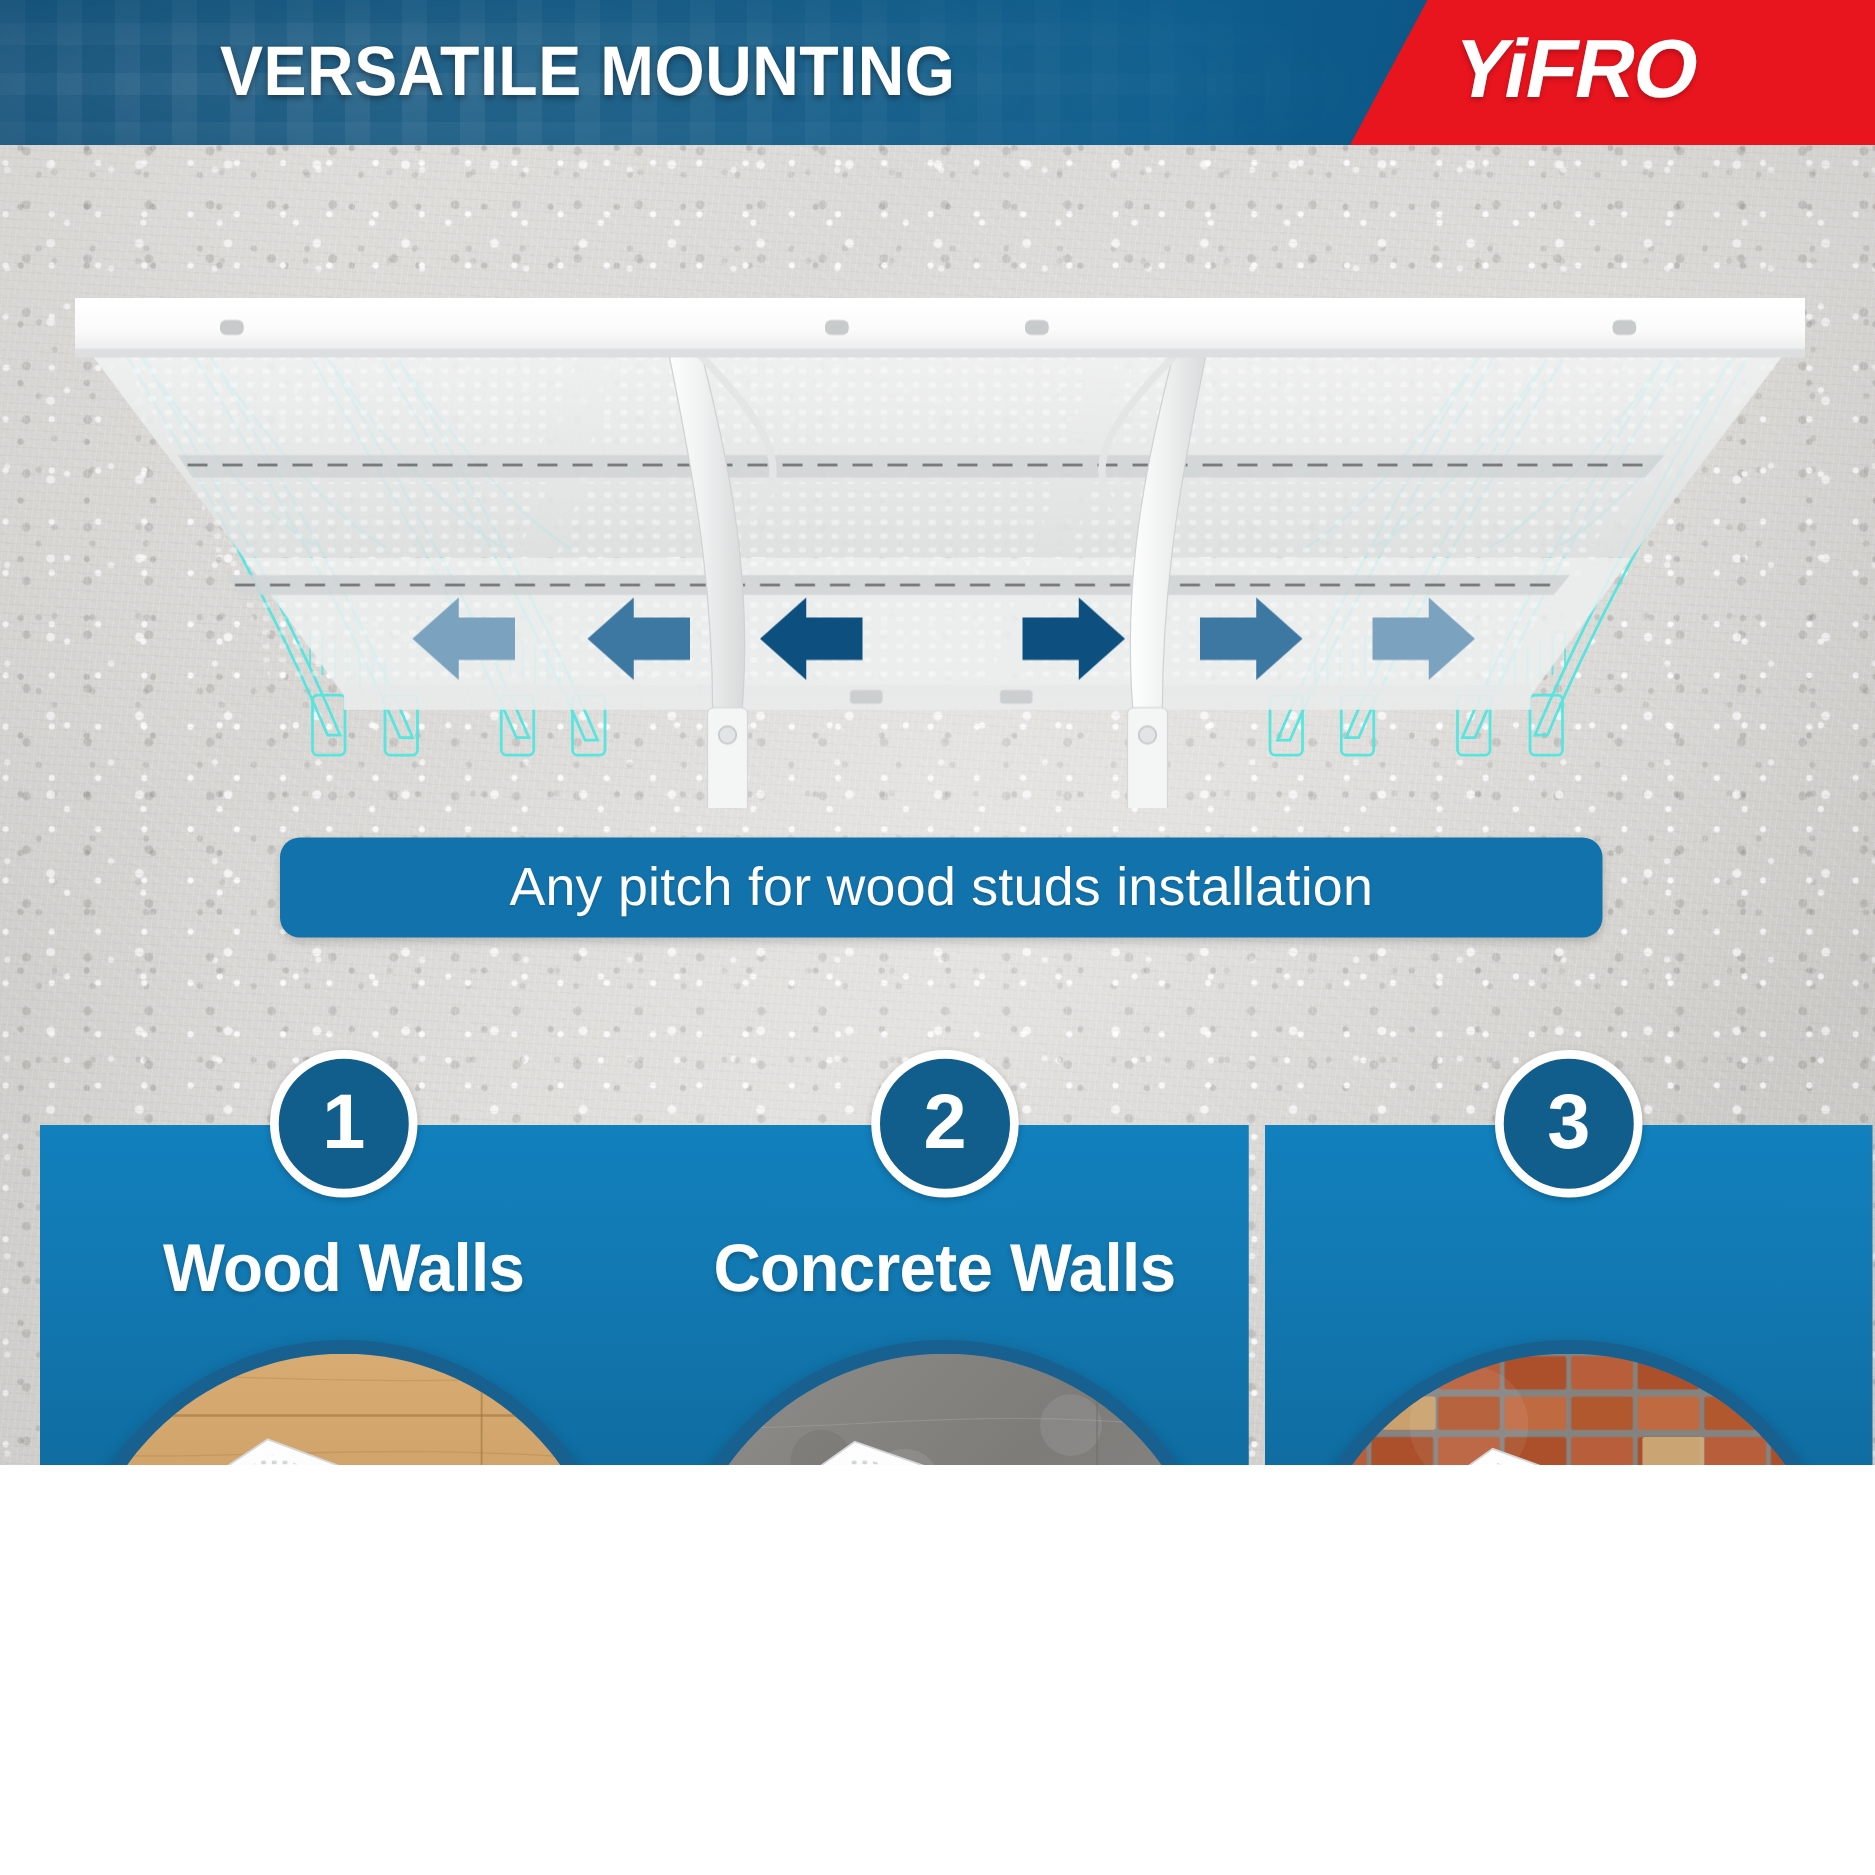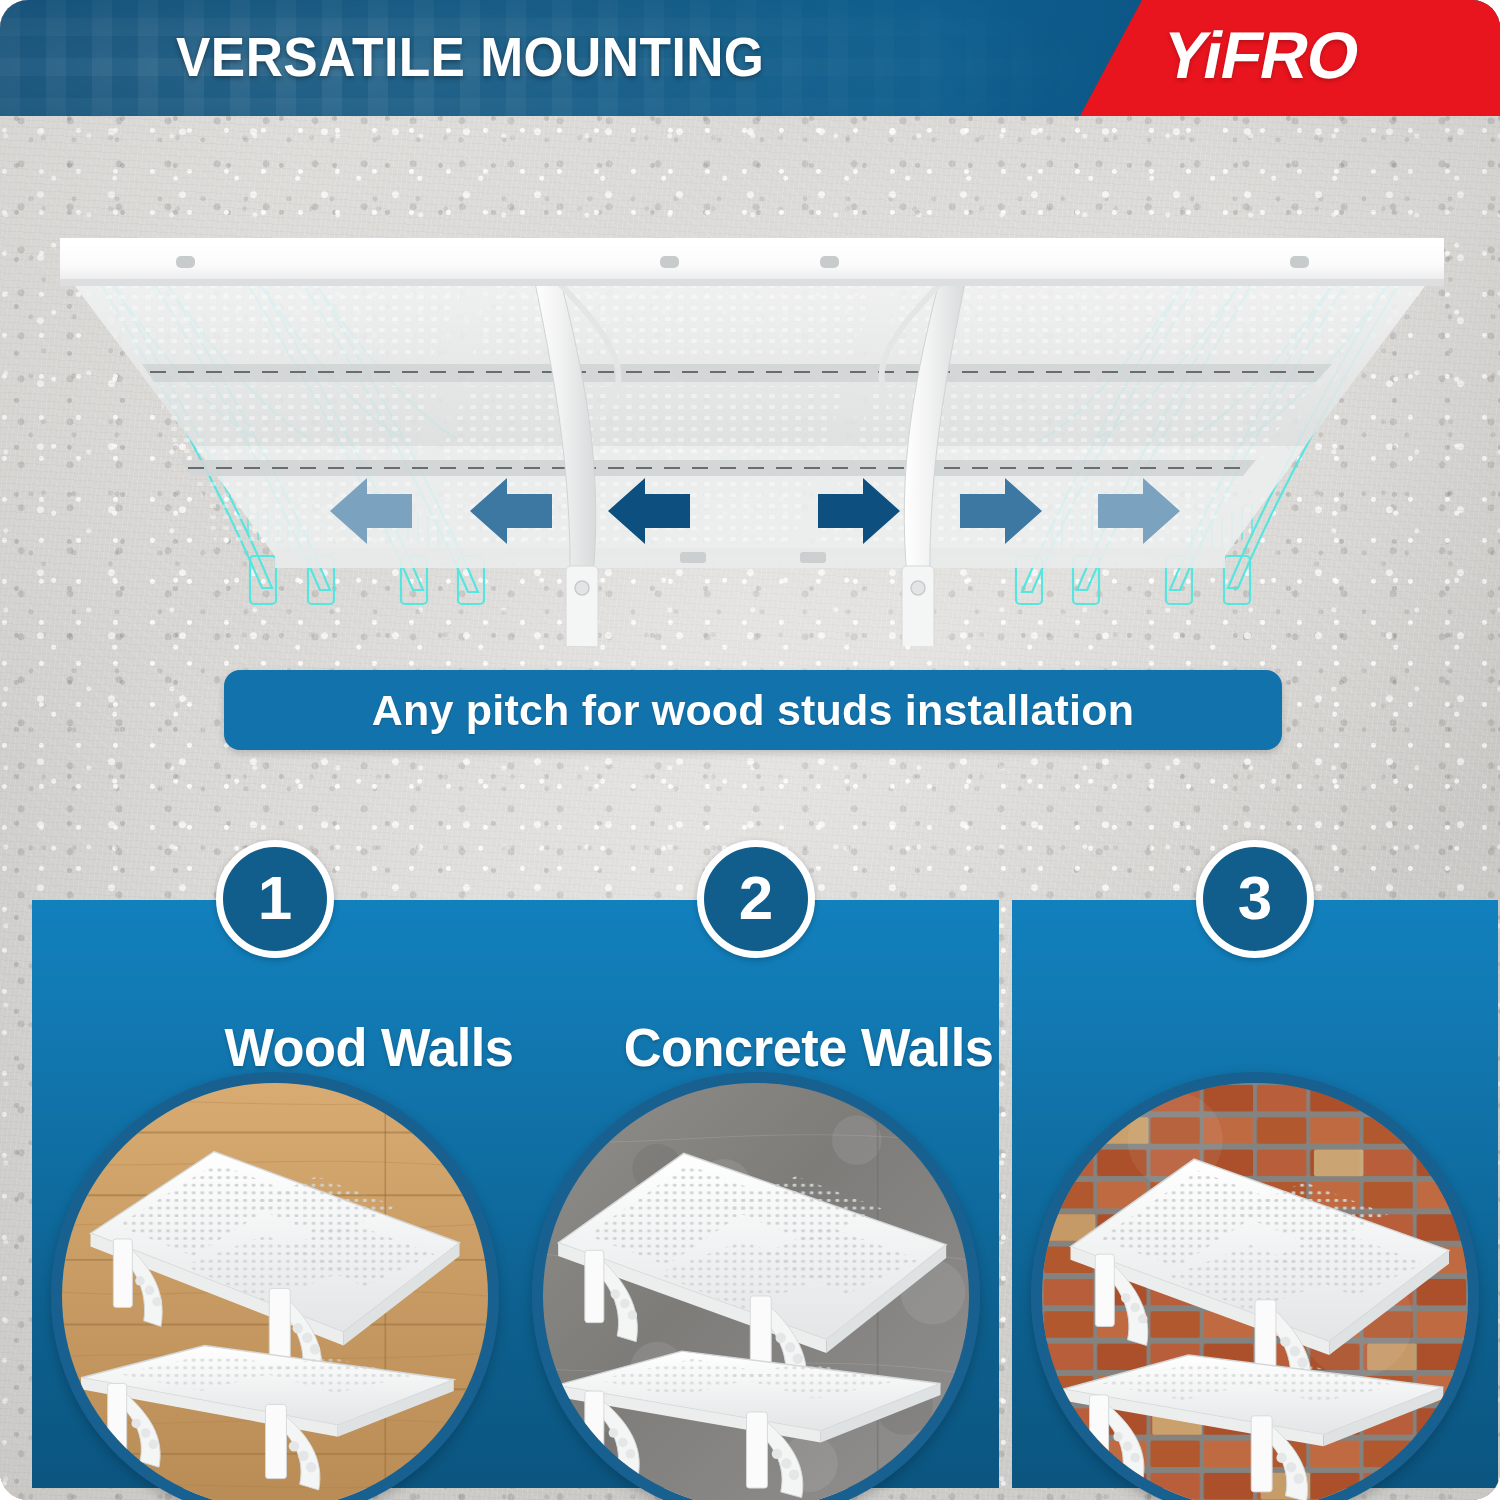--- a/index.html
+++ b/index.html
@@ -4,24 +4,23 @@
 <style>
   * { box-sizing: border-box; margin: 0; padding: 0; }
   html, body {
     width: 1500px; height: 1500px;
     font-family: "Liberation Sans", sans-serif;
     overflow: hidden;
   }
 
   #page {
     position: relative;
-    width: 1500px; height: 1500px;
+    width: 1500px; height: 1172px;
     background: #b91c1c;
     overflow: hidden;
-    border-radius: 28px;
   }
 
   
   .wall {
     position: absolute;
     left: 0; top: 0; width: 1500px; height: 1500px;
     background-color: #d8d7d4;
     background-image:
       radial-gradient(circle at 12% 18%, rgba(255,255,255,.85) 0 2px, transparent 3px),
       radial-gradient(circle at 31% 52%, rgba(120,118,114,.30) 0 2px, transparent 3px),
@@ -114,21 +113,21 @@
     position: absolute; left: 224px; top: 670px;
     width: 1058px; height: 80px;
     background: #1272ab;
     border-radius: 16px;
     display: flex; align-items: center; justify-content: center;
     box-shadow: 0 3px 7px rgba(0,0,0,.16);
   }
   .pill-text {
     color: #ffffff;
     font-size: 43px;
-    font-weight: 700;
+    font-weight: 400;
     letter-spacing: .2px;
     white-space: nowrap;
     text-shadow: 0 1px 2px rgba(0,0,0,.18);
   }
 
   
   .cards {
     position: absolute; left: 0; top: 828px;
     width: 1500px; height: 672px;
   }
@@ -157,29 +156,28 @@
     color: #ffffff;
     font-size: 62px;
     font-weight: 700;
     line-height: 1;
     margin-top: -2px;
   }
 
   .card-title {
     position: absolute; left: 0; top: 84px;
     width: 100%;
-    text-align: right;
+    text-align: center;
     color: #ffffff;
     font-size: 54px;
     font-weight: 700;
     letter-spacing: -.5px;
     white-space: nowrap;
     text-shadow: 0 2px 4px rgba(0,0,0,.22);
     z-index: 3;
-    margin-top: 32px;
   }
   .card-title span { display: inline-block; transform: scaleX(.97); }
 
   .photo-ring {
     position: absolute; left: 50%; top: 172px;
     transform: translateX(-50%);
     width: 448px; height: 448px;
     border-radius: 50%;
     border: 11px solid #18608f;
     overflow: hidden;

